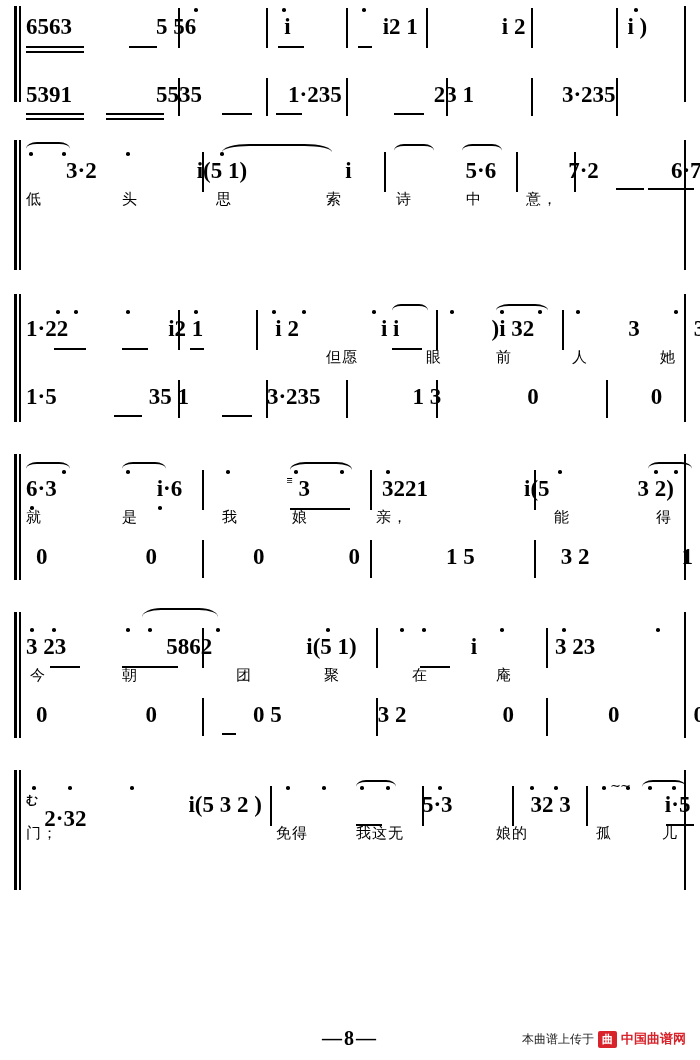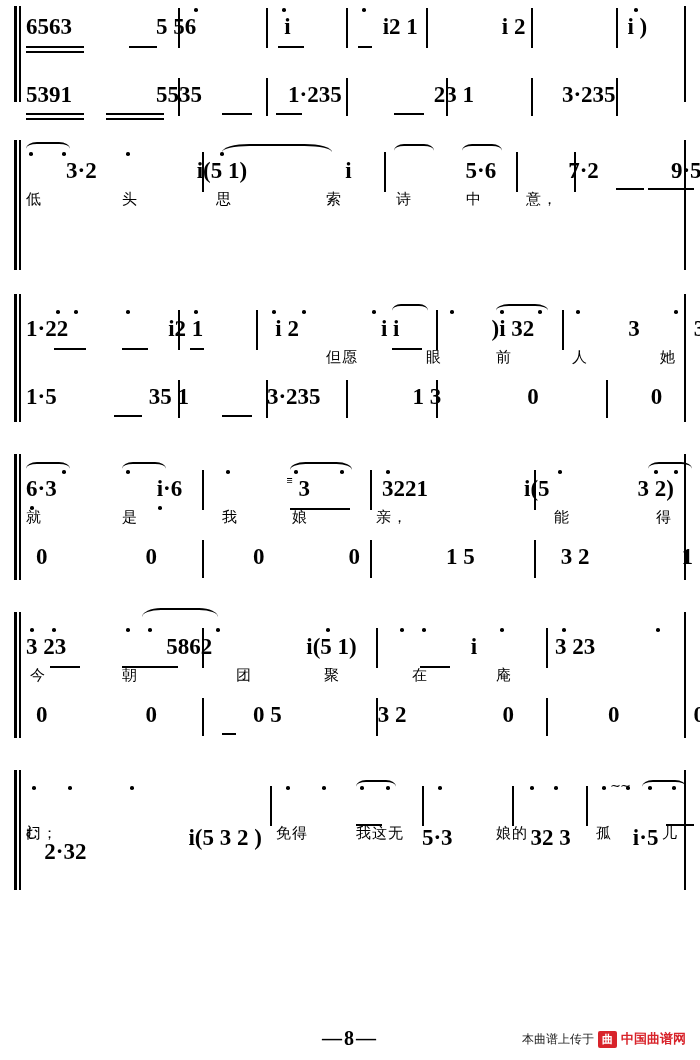--- a/index.html
+++ b/index.html
@@ -150,21 +150,21 @@
         <div class="cell n" style="left:190px;top:14px;">i</div>
         <div class="dotA" style="left:194px;top:8px;"></div>
 
         <div class="cell n" style="left:300px;top:14px;">5·6</div>
 
         <div class="bl" style="left:358px;top:8px;height:40px;"></div>
         <div class="slur" style="left:368px;top:0px;width:40px;"></div>
         <div class="cell n" style="left:368px;top:14px;">7·2</div>
 
         <div class="slur" style="left:436px;top:0px;width:40px;"></div>
-        <div class="cell n" style="left:436px;top:14px;">9·5</div>
+        <div class="cell n" style="left:436px;top:14px;">6·7</div>
 
         <div class="bl" style="left:490px;top:8px;height:40px;"></div>
         
 
         <div class="bl" style="left:548px;top:8px;height:40px;"></div>
         
         <div class="beam1" style="left:590px;top:44px;width:28px;"></div>
 
         
         <div class="beam1" style="left:622px;top:44px;width:46px;"></div>
@@ -425,21 +425,21 @@
         <div class="dotA" style="left:260px;top:8px;"></div>
         <div class="dotA" style="left:296px;top:8px;"></div>
 
         <div class="slur" style="left:330px;top:2px;width:40px;"></div>
         <div class="cell n" style="left:330px;top:14px;">32 3</div>
         <div class="dotA" style="left:334px;top:8px;"></div>
         <div class="dotA" style="left:360px;top:8px;"></div>
         <div class="beam1" style="left:330px;top:46px;width:26px;"></div>
 
         <div class="bl" style="left:396px;top:8px;height:40px;"></div>
-        <div class="cell n" style="left:388px;top:14px;margin-top:33px;">i·5</div>
+        <div class="cell n" style="left:420px;top:14px;">i·5</div>
         <div class="dotA" style="left:412px;top:8px;"></div>
 
         <div class="bl" style="left:486px;top:8px;height:40px;"></div>
         
         <div class="dotA" style="left:504px;top:8px;"></div>
         <div class="dotA" style="left:528px;top:8px;"></div>
 
         <div class="bl" style="left:560px;top:8px;height:40px;"></div>
         <div class="vib" style="left:584px;top:0px;">∼∼</div>
         

